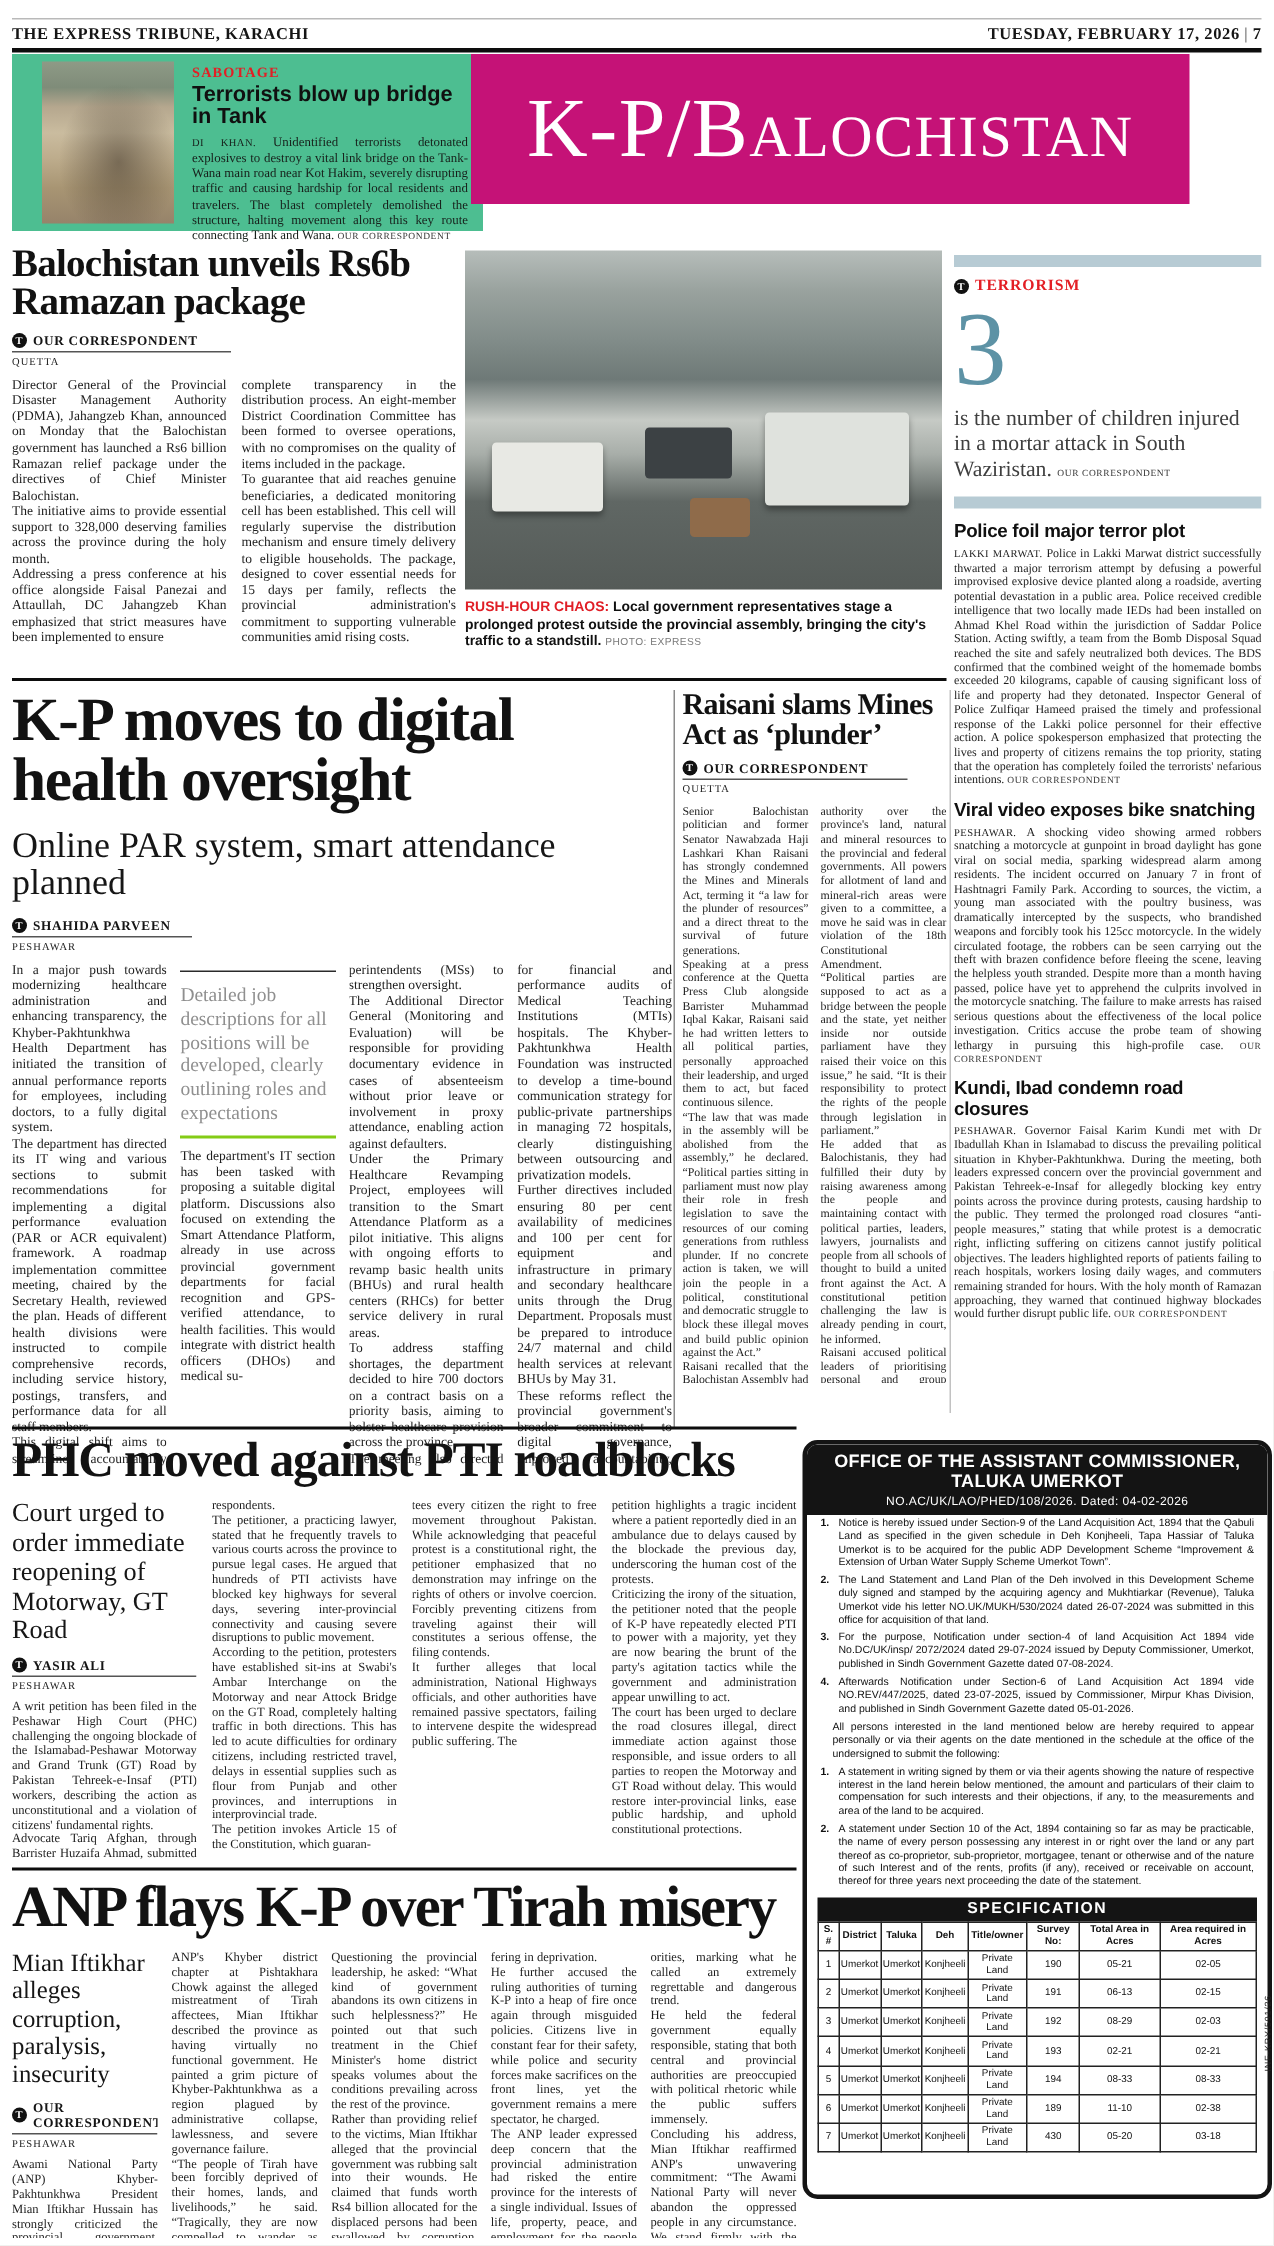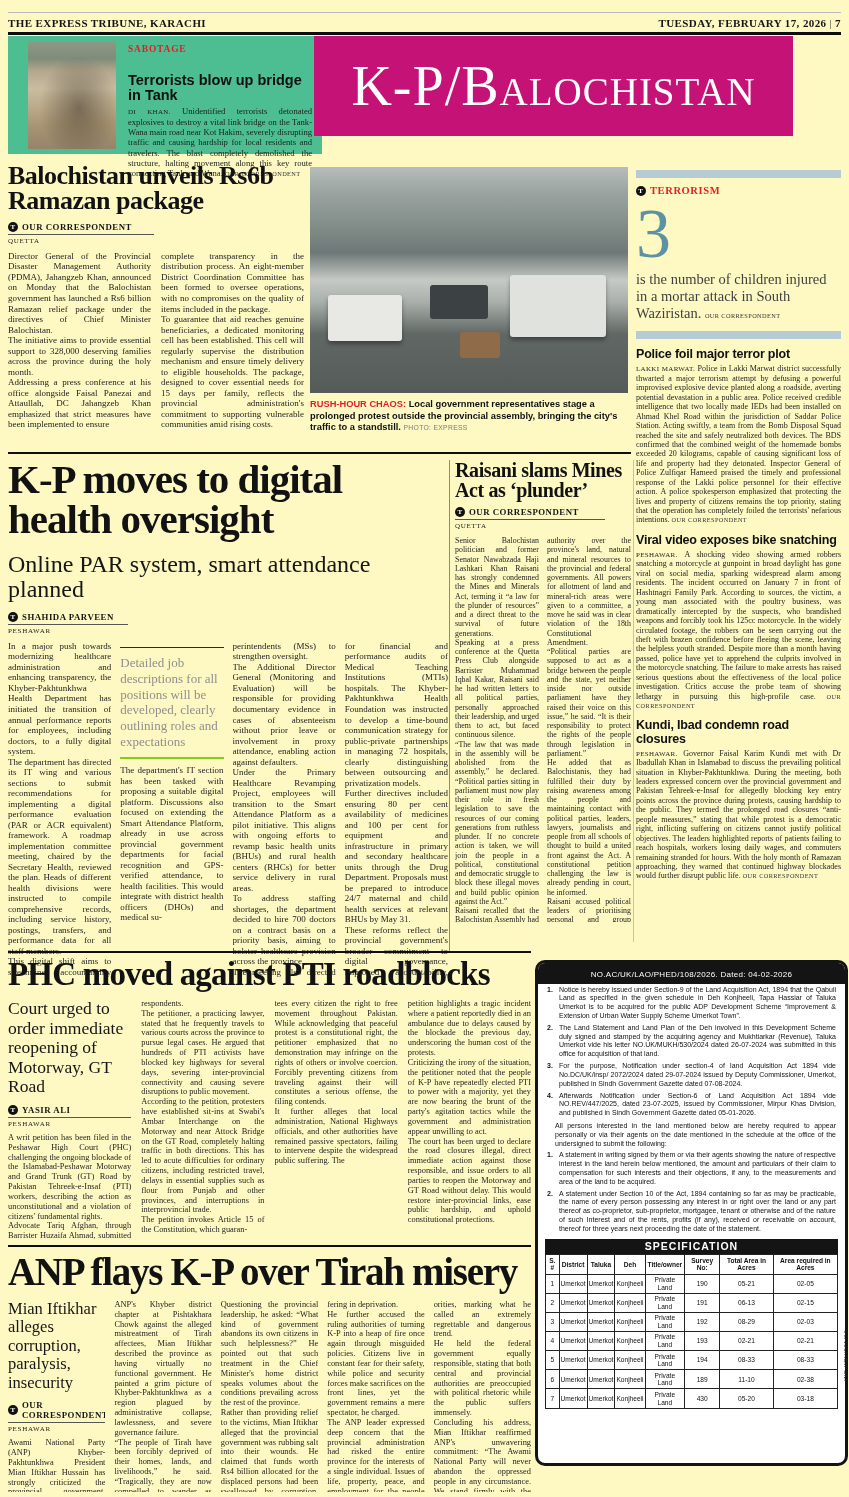--- a/index.html
+++ b/index.html
@@ -1,35 +1,35 @@
 <!DOCTYPE html>
 <html><head>
 <meta charset="utf-8">
 <style>
   html,body{margin:0;padding:0;background:#e8e8e4;}
-  .page{position:relative;width:849px;height:1497px;background:#fef9c3;margin:0 auto;overflow:hidden;
+  .page{position:relative;width:849px;height:1497px;background:#ffffff;margin:0 auto;overflow:hidden;
         font-family:"Liberation Serif",serif;color:#1c1c1c;}
   .abs{position:absolute;}
 
   
   #hdr{left:8px;top:12px;width:833px;height:19px;border-top:1px solid #b9b9b9;border-bottom:3px solid #0d0d0d;
        display:flex;justify-content:space-between;align-items:center;
        font:bold 11px "Liberation Serif",serif;letter-spacing:.4px;color:#151515;}
   #hdr .pgnum{font-weight:bold;}
   #hdr .sep{margin:0 3px;color:#444;font-weight:normal;}
 
   
   #greenbox{left:8px;top:36px;width:314px;height:118px;background:#4dbe91;display:flex;}
   .photo-bridge{width:88px;height:108px;margin:5px 0 5px 20px;flex:none;
      background:
        radial-gradient(ellipse at 58% 62%, rgba(55,45,35,.5), rgba(0,0,0,0) 55%),
        linear-gradient(180deg,#8e9a86 0%,#7f8c79 16%,#b5a78e 28%,#cabc9f 44%,#bdac8c 60%,#a89573 78%,#96836a 100%);}
   .sab-text{flex:1;padding:8px 10px 0 12px;}
   .kicker{font:bold 9.5px "Liberation Serif",serif;color:#e31e24;letter-spacing:.8px;}
-  .sab-h{font:bold 14.5px/1.05 "Liberation Sans",sans-serif;color:#101010;margin-top:19px;}
+  .sab-h{font:bold 14.5px/1.05 "Liberation Sans",sans-serif;color:#101010;margin-top:2px;}
   .sab-b{font:8.6px/1.2 "Liberation Serif",serif;color:#17201b;text-align:justify;margin-top:3px;}
   #pinkbox{left:314px;top:36px;width:479px;height:100px;background:#c51277;display:flex;align-items:center;justify-content:center;}
   #pinkbox .sect{font:56px/1 "Liberation Serif",serif;font-variant:small-caps;color:#ffffff;letter-spacing:1px;}
 
   
   .h-xl{font-family:"Liberation Serif",serif;font-weight:bold;color:#121212;}
   .byline{display:flex;align-items:center;gap:4px;border-bottom:1px solid #555;padding-bottom:2px;
           font:bold 8.8px "Liberation Serif",serif;letter-spacing:.5px;color:#151515;}
   .t-icon{width:10px;height:10px;border-radius:50%;background:#111;color:#fff;flex:none;
           display:inline-flex;align-items:center;justify-content:center;font:bold 7px "Liberation Serif",serif;}
@@ -309,20 +309,21 @@
 He further accused the ruling authorities of turning K-P into a heap of fire once again through misguided policies. Citizens live in constant fear for their safety, while police and security forces make sacrifices on the front lines, yet the government remains a mere spectator, he charged.
 The ANP leader expressed deep concern that the provincial administration had risked the entire province for the interests of a single individual. Issues of life, property, peace, and employment for the people no longer appear to be pri-</div>
       <div class="col body-sm">orities, marking what he called an extremely regrettable and dangerous trend.
 He held the federal government equally responsible, stating that both central and provincial authorities are preoccupied with political rhetoric while the public suffers immensely.
 Concluding his address, Mian Iftikhar reaffirmed ANP's unwavering commitment: “The Awami National Party will never abandon the oppressed people in any circumstance. We stand firmly with the victims of Tirah and will continue raising our voice for justice on every platform.”</div>
     </div>
   </div>
 
   <div class="abs" id="ad">
     <div class="ad-head">
+      <div class="l1">OFFICE OF THE ASSISTANT COMMISSIONER, TALUKA UMERKOT</div>
       <div class="l2">NO.AC/UK/LAO/PHED/108/2026.  Dated: 04-02-2026</div>
     </div>
     <div class="clause">
         <span class="n">1.</span>
         <span>Notice is hereby issued under Section-9 of the Land Acquisition Act, 1894 that the Qabuli Land as specified in the given schedule in Deh Konjheeli, Tapa Hassiar of Taluka Umerkot is to be acquired for the public ADP Development Scheme “Improvement &amp; Extension of Urban Water Supply Scheme Umerkot Town”.</span>
       </div>
     <div class="clause">
         <span class="n">2.</span>
         <span>The Land Statement and Land Plan of the Deh involved in this Development Scheme duly signed and stamped by the acquiring agency and Mukhtiarkar (Revenue), Taluka Umerkot vide his letter NO.UK/MUKH/530/2024 dated 26-07-2024 was submitted in this office for acquisition of that land.</span>
       </div>

